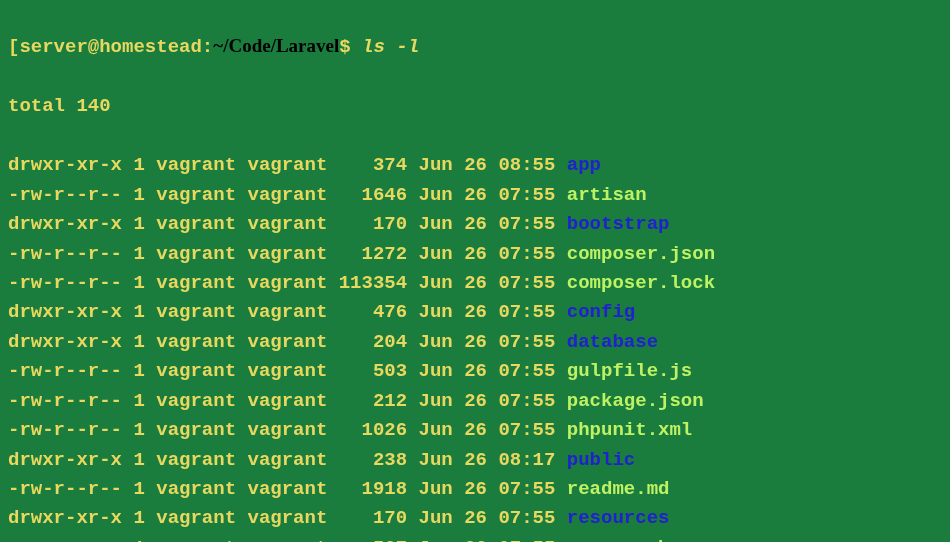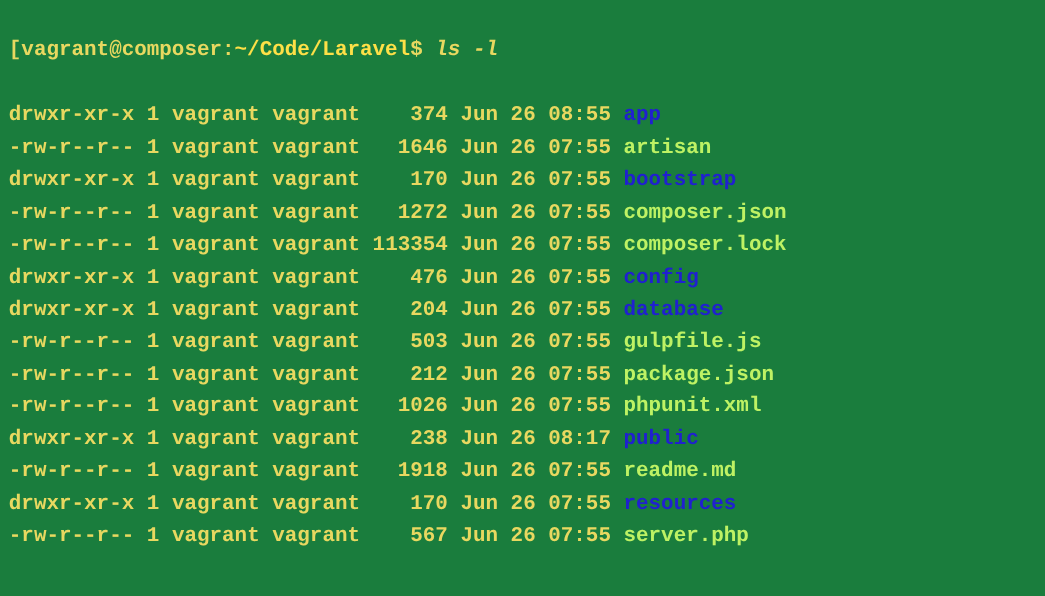--- a/index.html
+++ b/index.html
@@ -14,29 +14,30 @@
       width: 950px;
       height: 542px;
       overflow: hidden;
     }
     .terminal {
       padding: 2px 8px;
       white-space: pre;
     }
     .prompt-bracket { color: #e8d860; }
     .prompt-user { color: #e8d860; }
-    .prompt-path { color: #fde047; }
+    .prompt-path { color: #000000; font-family: Liberation Serif, serif; }
     .prompt-dollar { color: #e8d860; }
     .cmd { color: #e8d860; font-style: italic; }
     .total { color: #e8d860; }
     .row { color: #e8d860; }
     .dir-name { color: #2020d0; font-weight: bold; }
     .file-name { color: #bef264; }
     .line { display: block; }
   </style>
 </head>
 <body>
 
 <div class="terminal">
-<span class="line"><span class="prompt-bracket">[</span><span class="prompt-user">vagrant@composer</span><span class="prompt-bracket">:</span><span class="prompt-path">~/Code/Laravel</span><span class="prompt-dollar">$</span> <span class="cmd">ls -l</span></span>
+<span class="line"><span class="prompt-bracket">[</span><span class="prompt-user">server@homestead</span><span class="prompt-bracket">:</span><span class="prompt-path">~/Code/Laravel</span><span class="prompt-dollar">$</span> <span class="cmd">ls -l</span></span>
+<span class="line total">total 140</span>
 <div id="rows-container"><span class="line row"><span>drwxr-xr-x</span> <span>1</span> <span>vagrant</span> <span>vagrant</span> <span>   374</span> <span>Jun</span> <span>26</span> <span>08:55</span> <span class="dir-name">app</span></span><span class="line row"><span>-rw-r--r--</span> <span>1</span> <span>vagrant</span> <span>vagrant</span> <span>  1646</span> <span>Jun</span> <span>26</span> <span>07:55</span> <span class="file-name">artisan</span></span><span class="line row"><span>drwxr-xr-x</span> <span>1</span> <span>vagrant</span> <span>vagrant</span> <span>   170</span> <span>Jun</span> <span>26</span> <span>07:55</span> <span class="dir-name">bootstrap</span></span><span class="line row"><span>-rw-r--r--</span> <span>1</span> <span>vagrant</span> <span>vagrant</span> <span>  1272</span> <span>Jun</span> <span>26</span> <span>07:55</span> <span class="file-name">composer.json</span></span><span class="line row"><span>-rw-r--r--</span> <span>1</span> <span>vagrant</span> <span>vagrant</span> <span>113354</span> <span>Jun</span> <span>26</span> <span>07:55</span> <span class="file-name">composer.lock</span></span><span class="line row"><span>drwxr-xr-x</span> <span>1</span> <span>vagrant</span> <span>vagrant</span> <span>   476</span> <span>Jun</span> <span>26</span> <span>07:55</span> <span class="dir-name">config</span></span><span class="line row"><span>drwxr-xr-x</span> <span>1</span> <span>vagrant</span> <span>vagrant</span> <span>   204</span> <span>Jun</span> <span>26</span> <span>07:55</span> <span class="dir-name">database</span></span><span class="line row"><span>-rw-r--r--</span> <span>1</span> <span>vagrant</span> <span>vagrant</span> <span>   503</span> <span>Jun</span> <span>26</span> <span>07:55</span> <span class="file-name">gulpfile.js</span></span><span class="line row"><span>-rw-r--r--</span> <span>1</span> <span>vagrant</span> <span>vagrant</span> <span>   212</span> <span>Jun</span> <span>26</span> <span>07:55</span> <span class="file-name">package.json</span></span><span class="line row"><span>-rw-r--r--</span> <span>1</span> <span>vagrant</span> <span>vagrant</span> <span>  1026</span> <span>Jun</span> <span>26</span> <span>07:55</span> <span class="file-name">phpunit.xml</span></span><span class="line row"><span>drwxr-xr-x</span> <span>1</span> <span>vagrant</span> <span>vagrant</span> <span>   238</span> <span>Jun</span> <span>26</span> <span>08:17</span> <span class="dir-name">public</span></span><span class="line row"><span>-rw-r--r--</span> <span>1</span> <span>vagrant</span> <span>vagrant</span> <span>  1918</span> <span>Jun</span> <span>26</span> <span>07:55</span> <span class="file-name">readme.md</span></span><span class="line row"><span>drwxr-xr-x</span> <span>1</span> <span>vagrant</span> <span>vagrant</span> <span>   170</span> <span>Jun</span> <span>26</span> <span>07:55</span> <span class="dir-name">resources</span></span><span class="line row"><span>-rw-r--r--</span> <span>1</span> <span>vagrant</span> <span>vagrant</span> <span>   567</span> <span>Jun</span> <span>26</span> <span>07:55</span> <span class="file-name">server.php</span></span></div>
 
 </div>
 
 </body></html>

